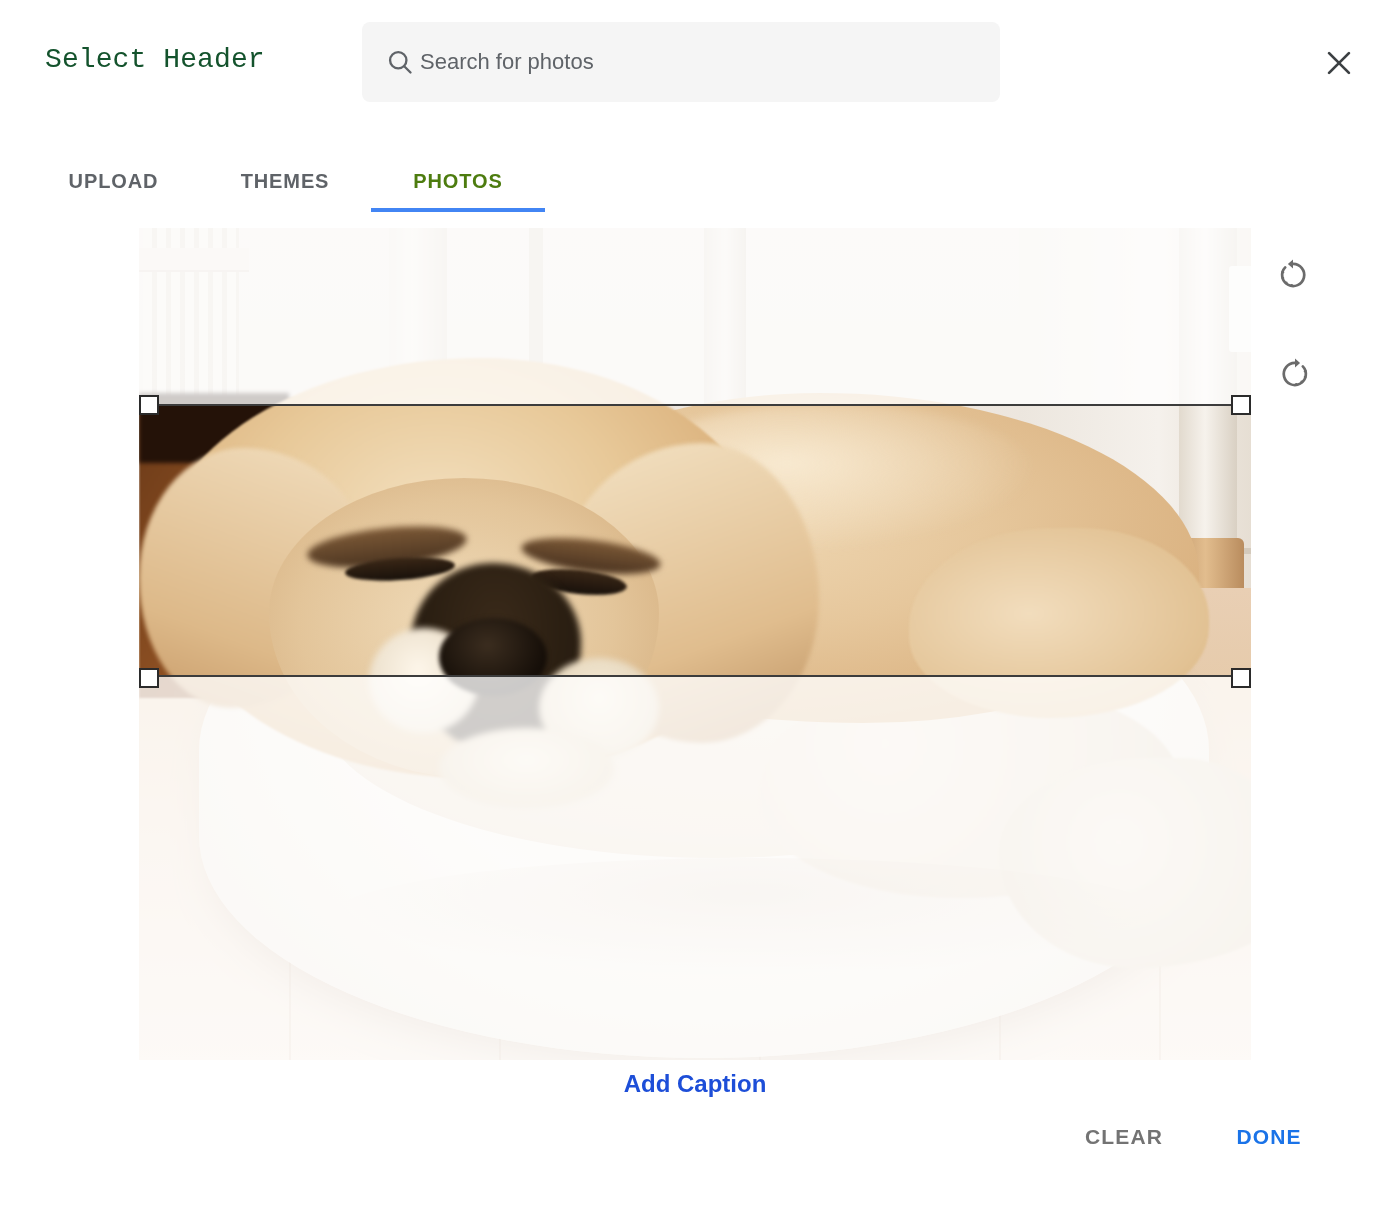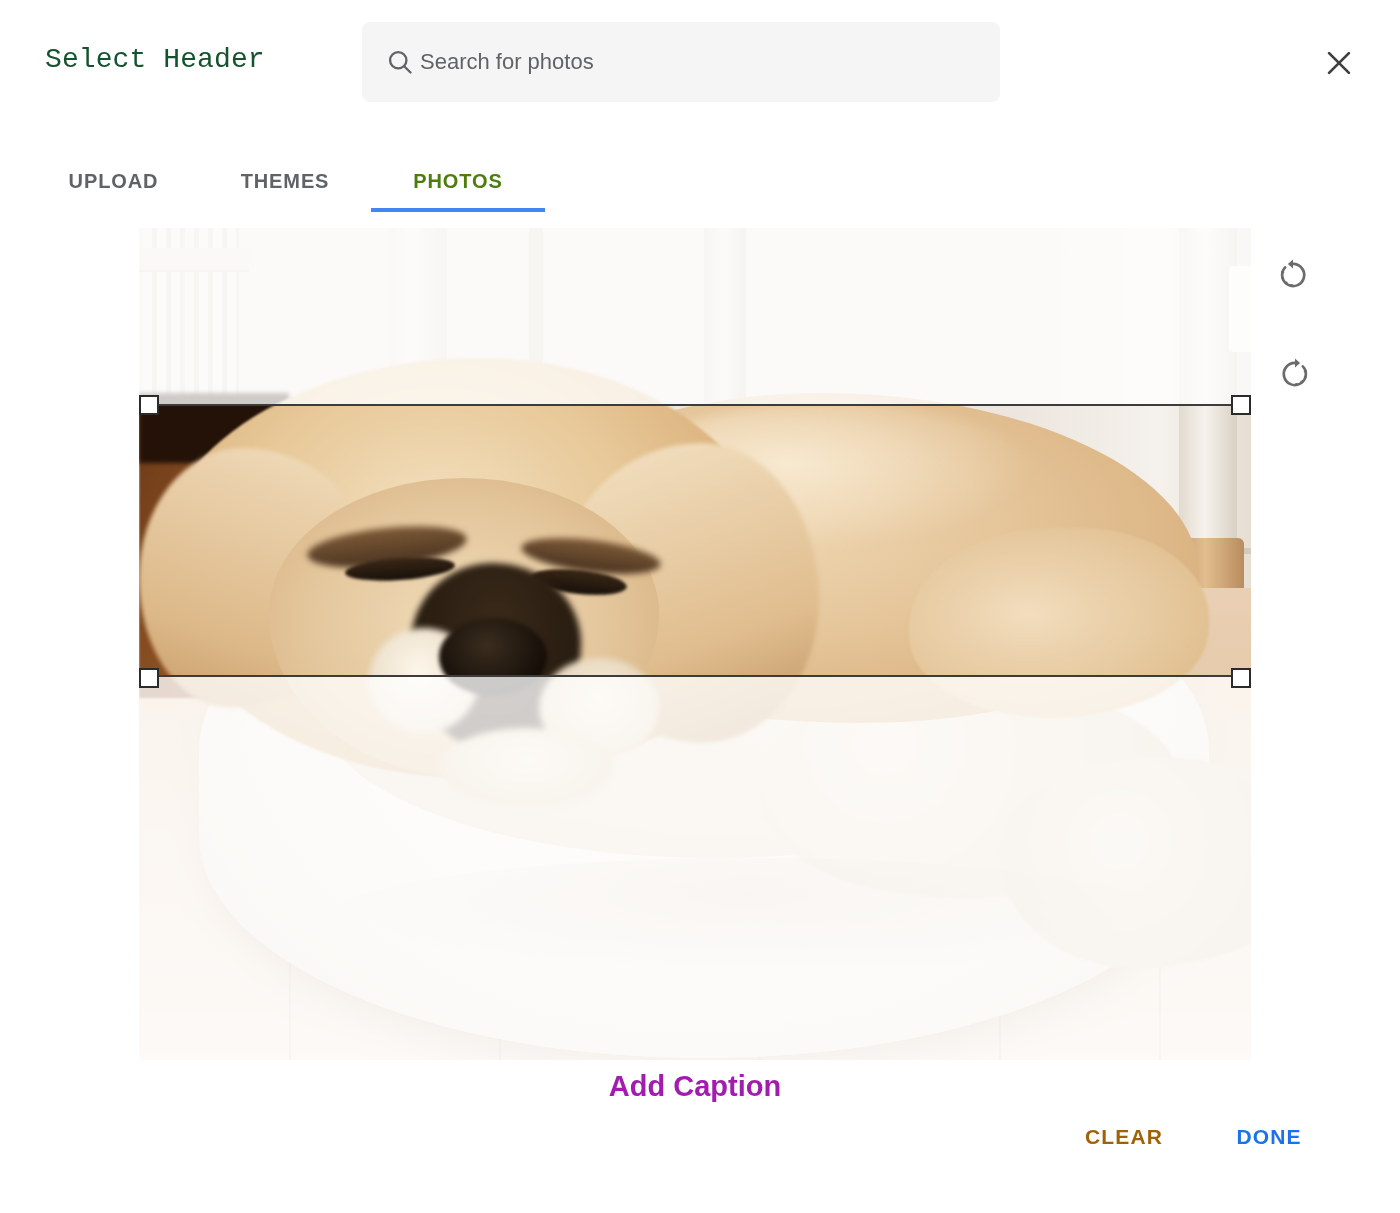--- a/index.html
+++ b/index.html
@@ -438,23 +438,23 @@
   #rotate-right { left: 1273px; top: 352px; }
   .rotate-btn svg { display: block; }
 
   
   .caption {
     position: absolute;
     left: 139px;
     top: 1070px;
     width: 1112px;
     text-align: center;
-    font-size: 29px;
+    font-size: 24px;
     font-weight: bold;
-    color: #a21caf;
+    color: #1d4ed8;
     cursor: text;
     user-select: none;
   }
 
   
   .footer {
     position: absolute;
     left: 0;
     top: 1113px;
     width: 1400px;
@@ -468,21 +468,21 @@
     justify-content: center;
     font-size: 21px;
     font-weight: bold;
     letter-spacing: 1.1px;
     cursor: pointer;
     user-select: none;
     background: transparent;
     border: none;
     font-family: "Liberation Sans", sans-serif;
   }
-  #btn-clear { left: 1062px; top: 0; width: 124px; color: #a16207; }
+  #btn-clear { left: 1062px; top: 0; width: 124px; color: #737373; }
   #btn-done  { left: 1215px; top: 0; width: 108px; color: #1a73e8; }
 </style>
 </head>
 <body>
 
 <div class="header">
 
   <div class="dialog-title">Select Header</div>
 
   <div class="search-box">

